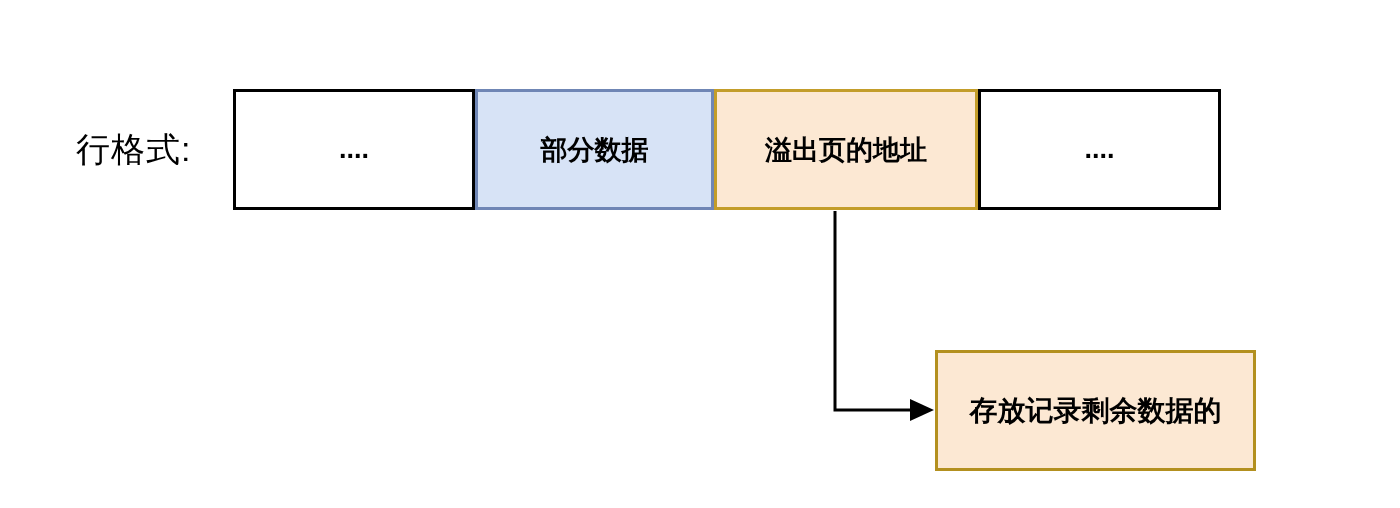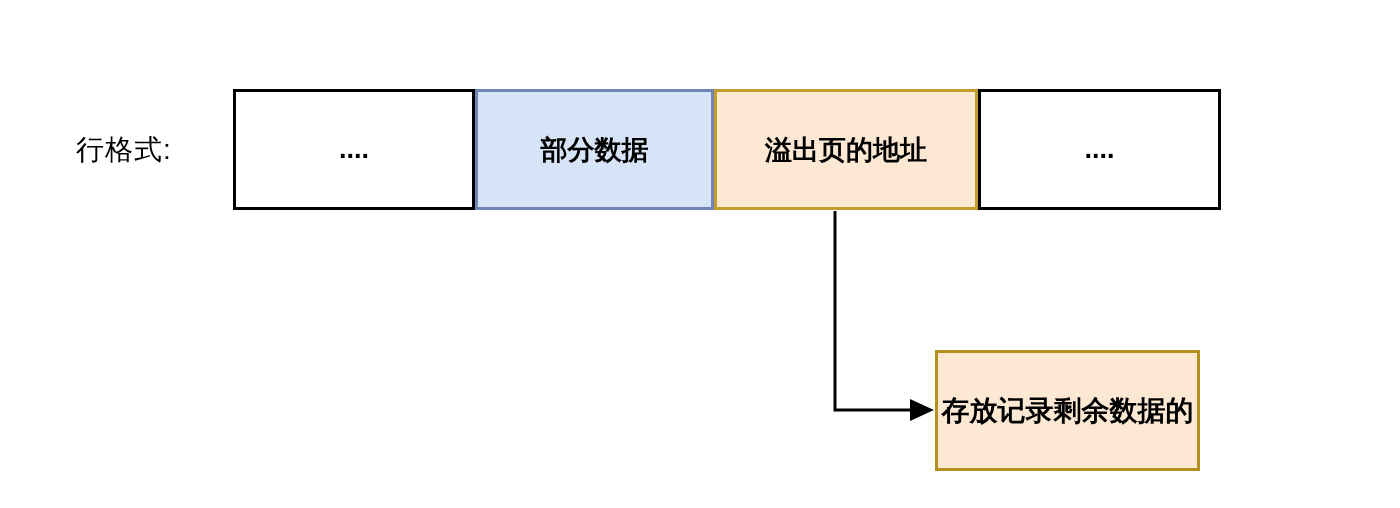--- a/index.html
+++ b/index.html
@@ -16,21 +16,21 @@
     color: var(--text-color, #000000);
     overflow: hidden;
   }
   .row-label {
     position: absolute;
     left: 76px;
     top: 89px;
     height: 121px;
     display: flex;
     align-items: center;
-    font-size: 28px;
+    font-size: 34px;
     font-weight: 500;
     letter-spacing: 1px;
   }
   .row {
     position: absolute;
     left: 233px;
     top: 89px;
     display: flex;
   }
   .cell {
@@ -62,21 +62,21 @@
     top: 0;
     width: 1400px;
     height: 508px;
     pointer-events: none;
   }
   .overflow-box {
     position: absolute;
     box-sizing: border-box;
     left: 935px;
     top: 350px;
-    width: 265px;
+    width: 321px;
     height: 121px;
     background: var(--box-fill, #fce8d3);
     border: 3px solid var(--box-border, #b3901f);
     display: flex;
     flex-direction: column;
     align-items: center;
     justify-content: center;
     font-size: 28px;
     font-weight: 600;
     line-height: 1.35;

